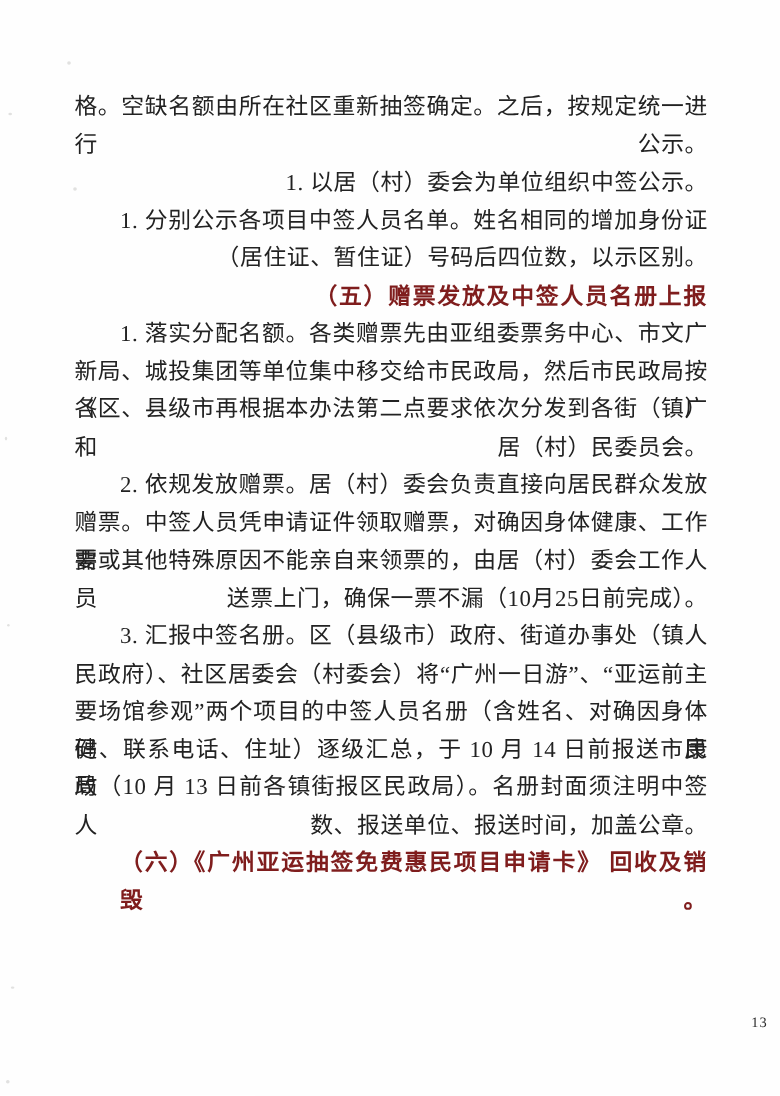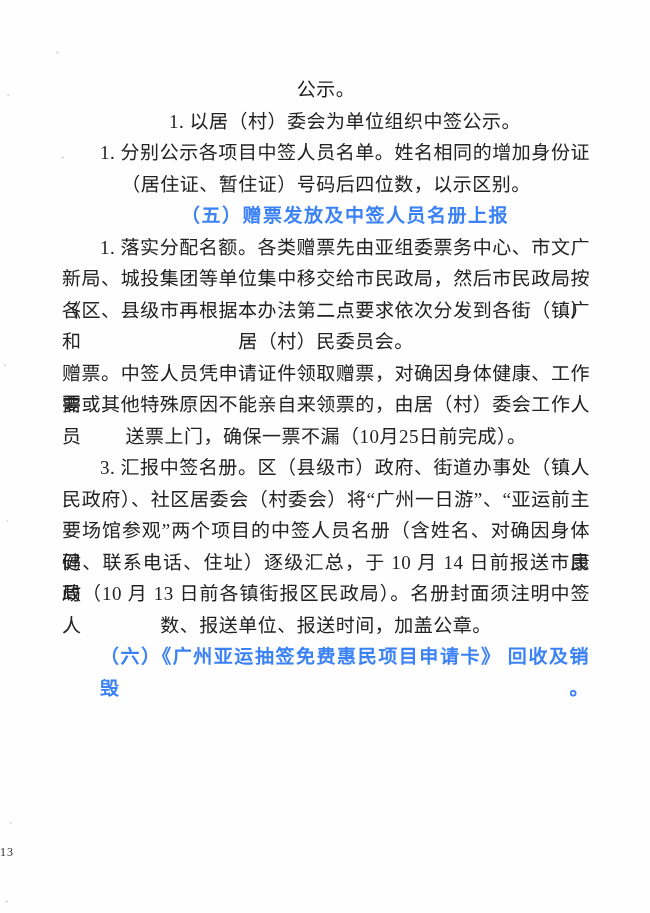--- a/index.html
+++ b/index.html
@@ -21,42 +21,42 @@
     left: 62px;
     top: 74px;
     width: 528px;
   }
   .line {
     font-size: 19px;
     line-height: 31.5px;
     height: 31.5px;
     white-space: pre-wrap;
     letter-spacing: 0.5px;
-    text-align: center;
+    text-align: right;
     color: #222222;
   }
   .line.just {
     text-align: justify;
     text-align-last: justify;
     text-justify: inter-character;
   }
   .line.indent {
     padding-left: 38px;
   }
   .line.bold {
     font-weight: bold;
-    color: #3b82f6;
+    color: #7f1d1d;
     letter-spacing: 1.5px;
   }
   .pagenum {
     position: absolute;
     top: 845px;
     left: 0;
     width: 640px;
-    text-align: left;
+    text-align: right;
     font-size: 12px;
     letter-spacing: 1px;
     color: #2a2a2a;
   }
   
   .speck {
     position: absolute;
     background: #c9c9c6;
     border-radius: 50%;
     opacity: 0.55;
@@ -67,29 +67,31 @@
   .s4 { left: 4px;   top: 364px; width: 2px; height: 3px; }
   .s5 { left: 6px;   top: 520px; width: 2px; height: 2px; }
   .s6 { left: 9px;   top: 822px; width: 3px; height: 2px; }
   .s7 { left: 5px;   top: 900px; width: 3px; height: 3px; }
 </style>
 </head>
 <body>
 
 <div class="page">
   <div class="content" id="doc-lines">
+      <div class="line just">格。空缺名额由所在社区重新抽签确定。之后，按规定统一进行</div>
       <div class="line">公示。</div>
       <div class="line indent">1. 以居（村）委会为单位组织中签公示。</div>
       <div class="line just indent">1. 分别公示各项目中签人员名单。姓名相同的增加身份证</div>
       <div class="line">（居住证、暂住证）号码后四位数，以示区别。</div>
       <div class="line indent bold">（五）赠票发放及中签人员名册上报</div>
       <div class="line just indent">1. 落实分配名额。各类赠票先由亚组委票务中心、市文广</div>
       <div class="line just">新局、城投集团等单位集中移交给市民政局，然后市民政局按《广</div>
       <div class="line just">各区、县级市再根据本办法第二点要求依次分发到各街（镇）和</div>
       <div class="line">居（村）民委员会。</div>
+      <div class="line just indent">2. 依规发放赠票。居（村）委会负责直接向居民群众发放</div>
       <div class="line just">赠票。中签人员凭申请证件领取赠票，对确因身体健康、工作需</div>
       <div class="line just">要或其他特殊原因不能亲自来领票的，由居（村）委会工作人员</div>
       <div class="line">送票上门，确保一票不漏（10月25日前完成）。</div>
       <div class="line just indent">3. 汇报中签名册。区（县级市）政府、街道办事处（镇人</div>
       <div class="line just">民政府）、社区居委会（村委会）将“广州一日游”、“亚运前主</div>
       <div class="line just">要场馆参观”两个项目的中签人员名册（含姓名、对确因身体健康</div>
       <div class="line just">码、联系电话、住址）逐级汇总，于 10 月 14 日前报送市民政</div>
       <div class="line just">局（10 月 13 日前各镇街报区民政局）。名册封面须注明中签人</div>
       <div class="line">数、报送单位、报送时间，加盖公章。</div>
       <div class="line just indent bold">（六）《广州亚运抽签免费惠民项目申请卡》 回收及销毁。</div>

